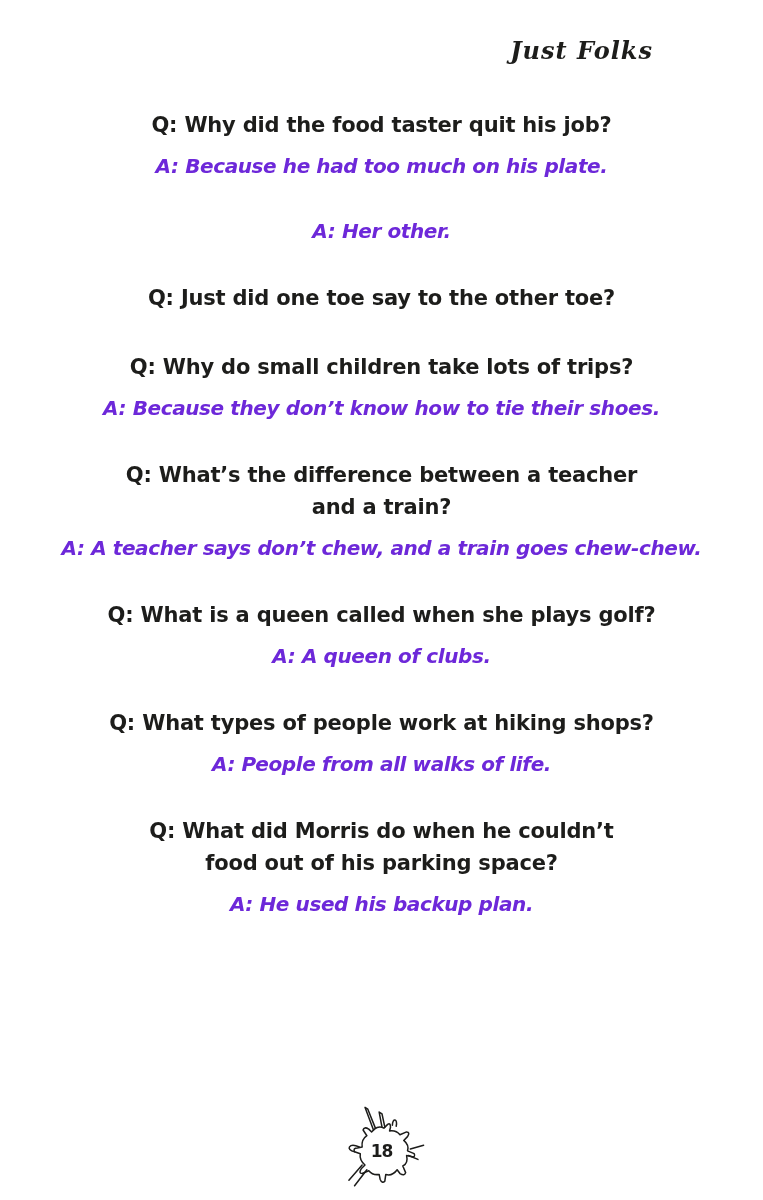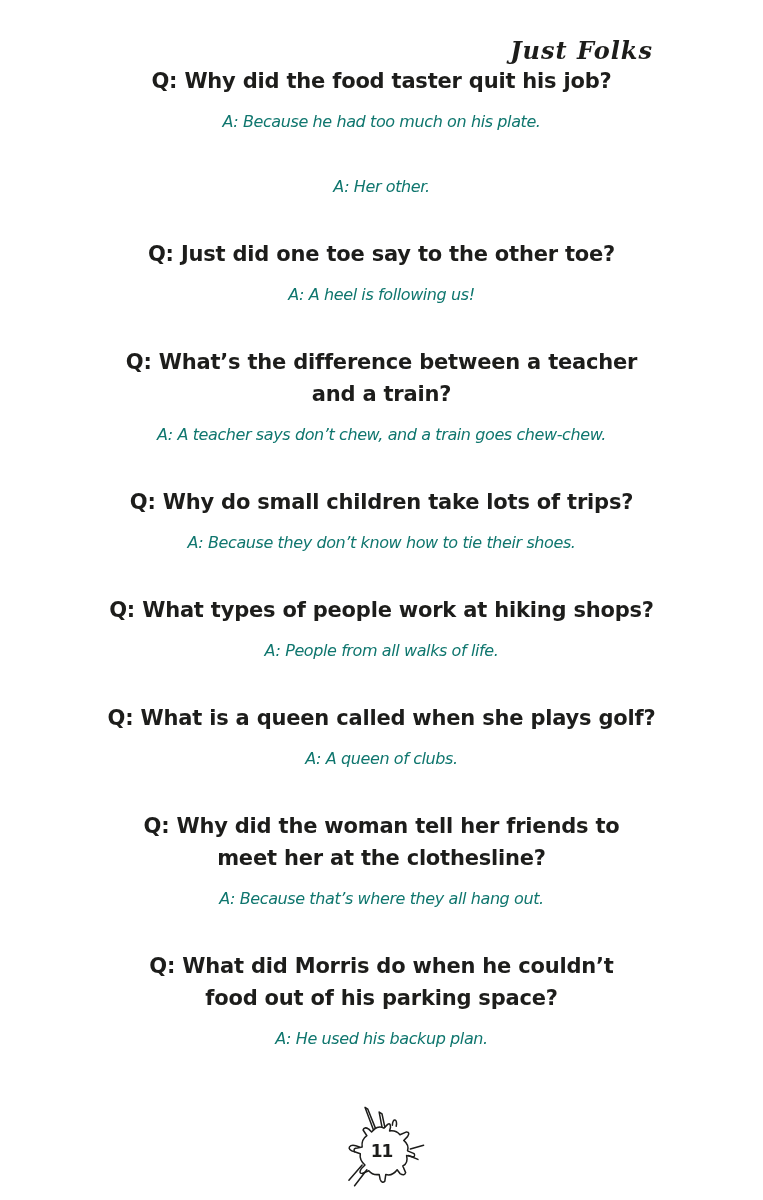--- a/index.html
+++ b/index.html
@@ -23,45 +23,46 @@
   }
   .running-head .title {
     font-family: "DejaVu Serif", serif;
     font-style: italic;
     font-weight: bold;
     font-size: 24px;
     letter-spacing: 1px;
     color: #1d1d1b;
   }
   .jokes {
+    margin-top: 44px;
     padding: 0 48px;
   }
   .joke {
     margin-bottom: 37px;
     text-align: center;
   }
   .joke .q {
     margin: 0 auto;
     max-width: 640px;
     font-weight: bold;
     font-size: 21px;
     line-height: 32px;
     letter-spacing: -0.2px;
     white-space: pre-line;
     color: #1d1d1b;
   }
   .joke .a {
     margin: 11px auto 0 auto;
     max-width: 660px;
     font-style: italic;
-    font-weight: normal;
-    font-size: 16px;
+    font-weight: bold;
+    font-size: 20px;
     line-height: 28px;
     letter-spacing: -0.4px;
-    color: #0f766e;
+    color: #6d28d9;
   }
   .page-number-wrap {
     position: absolute;
     left: 0;
     right: 0;
     top: 1098px;
     display: flex;
     justify-content: center;
   }
   .splat {
@@ -106,49 +107,43 @@
       <p class="q">Q: Why did the food taster quit his job?</p>
       <p class="a">A: Because he had too much on his plate.</p>
     </div>
 
     <div class="joke">
       <p class="a">A: Her other.</p>
     </div>
 
     <div class="joke">
       <p class="q">Q: Just did one toe say to the other toe?</p>
-      <p class="a">A: A heel is following us!</p>
+    </div>
+
+    <div class="joke">
+      <p class="q">Q: Why do small children take lots of trips?</p>
+      <p class="a">A: Because they don’t know how to tie their shoes.</p>
     </div>
 
     <div class="joke">
       <p class="q">Q: What’s the difference between a teacher
 and a train?</p>
       <p class="a">A: A teacher says don’t chew, and a train goes chew-chew.</p>
     </div>
 
     <div class="joke">
-      <p class="q">Q: Why do small children take lots of trips?</p>
-      <p class="a">A: Because they don’t know how to tie their shoes.</p>
+      <p class="q">Q: What is a queen called when she plays golf?</p>
+      <p class="a">A: A queen of clubs.</p>
     </div>
 
     <div class="joke">
       <p class="q">Q: What types of people work at hiking shops?</p>
       <p class="a">A: People from all walks of life.</p>
     </div>
 
-    <div class="joke">
-      <p class="q">Q: What is a queen called when she plays golf?</p>
-      <p class="a">A: A queen of clubs.</p>
-    </div>
-
-    <div class="joke">
-      <p class="q">Q: Why did the woman tell her friends to
-meet her at the clothesline?</p>
-      <p class="a">A: Because that’s where they all hang out.</p>
-    </div>
 
     <div class="joke">
       <p class="q">Q: What did Morris do when he couldn’t
 food out of his parking space?</p>
       <p class="a">A: He used his backup plan.</p>
     </div>
 
   </div>
 
   <div class="page-number-wrap">
@@ -179,17 +174,17 @@
                    L58,85 Q55,88 53,83 L52,78
                    Q45,79 41,74
                    L34,77 Q30,77 33,72 L37,68
                    Q31,63 32,56
                    L26,54 Q24,50 29,50 L34,49
                    Q33,41 39,37
                    L35,31 Q36,27 41,30 L44,33
                    Z"></path>
         </g>
       </svg>
-      <div class="num">11</div>
+      <div class="num">18</div>
     </div>
   </div>
 
 </div>
 
 </body></html>

